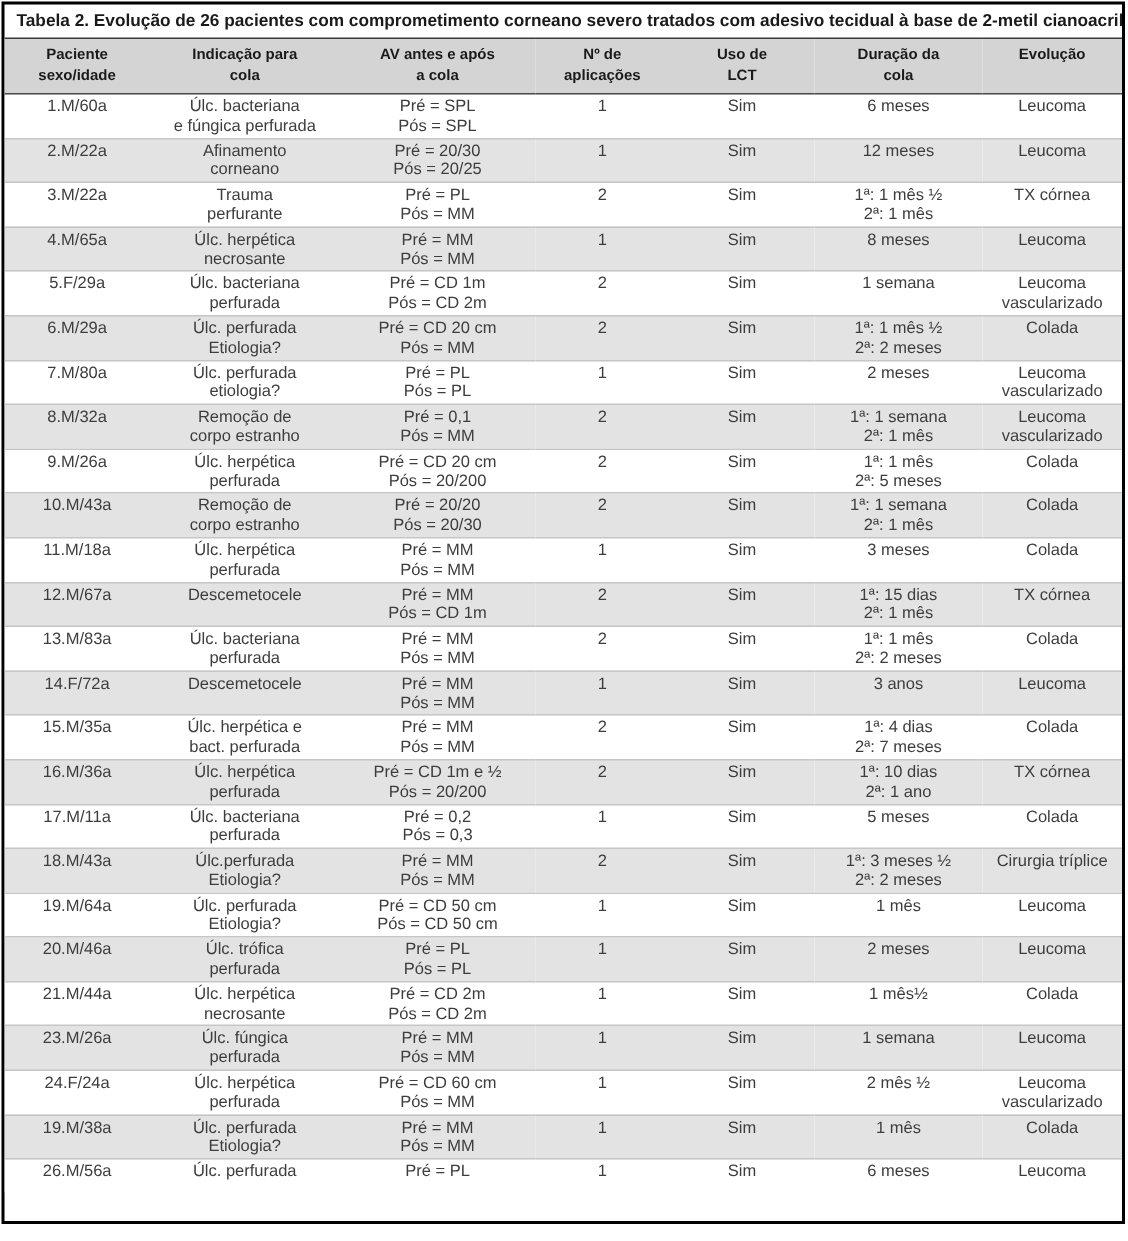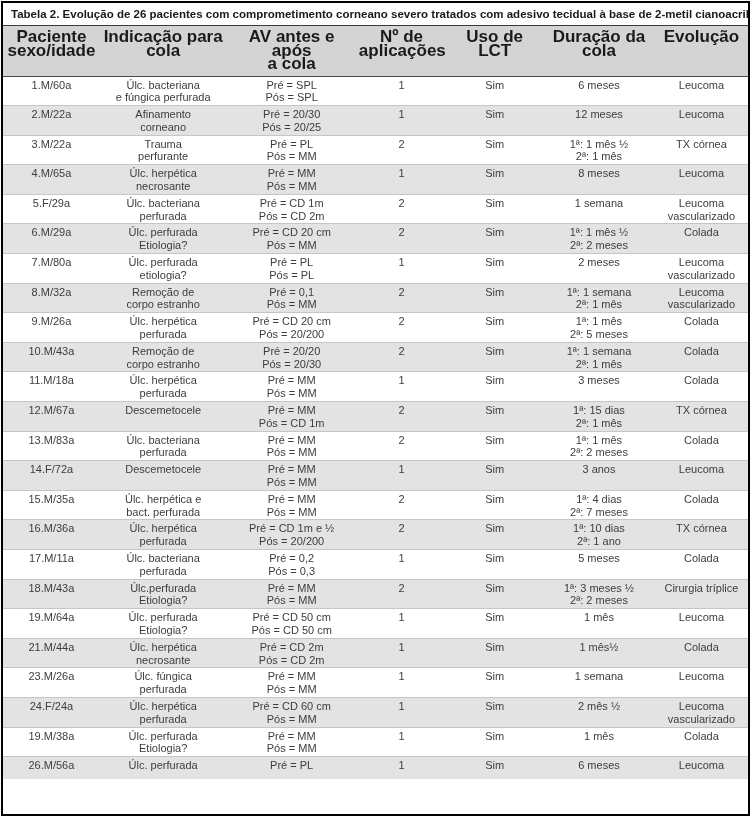--- a/index.html
+++ b/index.html
@@ -32,21 +32,21 @@
     white-space: nowrap;
   }
   table {
     width: 100%;
     border-collapse: collapse;
     table-layout: fixed;
   }
   thead th {
     background: var(--header-bg, #d4d4d4);
     font-weight: bold;
-    font-size: 17px;
+    font-size: 10px;
     color: #1a1a1a;
     vertical-align: top;
     padding: 4px 2px 5px 2px;
     line-height: 13.5px;
     border-bottom: 1px solid #4a4a4a;
     margin-left: 32px;
   }
   tbody td {
     font-size: 11px;
     color: var(--text-color, #3d3d3d);
@@ -594,20 +594,45 @@
           </td>
           <td>
             <div>1 mês</div>
           </td>
           <td>
             <div>Leucoma</div>
           </td>
         </tr>
         <tr>
           <td>
+            <div>20.M/46a</div>
+          </td>
+          <td>
+            <div>Úlc. trófica</div>
+            <div>perfurada</div>
+          </td>
+          <td>
+            <div>Pré = PL</div>
+            <div>Pós = PL</div>
+          </td>
+          <td>
+            <div>1</div>
+          </td>
+          <td>
+            <div>Sim</div>
+          </td>
+          <td>
+            <div>2 meses</div>
+          </td>
+          <td>
+            <div>Leucoma</div>
+          </td>
+        </tr>
+        <tr>
+          <td>
             <div>21.M/44a</div>
           </td>
           <td>
             <div>Úlc. herpética</div>
             <div>necrosante</div>
           </td>
           <td>
             <div>Pré = CD 2m</div>
             <div>Pós = CD 2m</div>
           </td>

